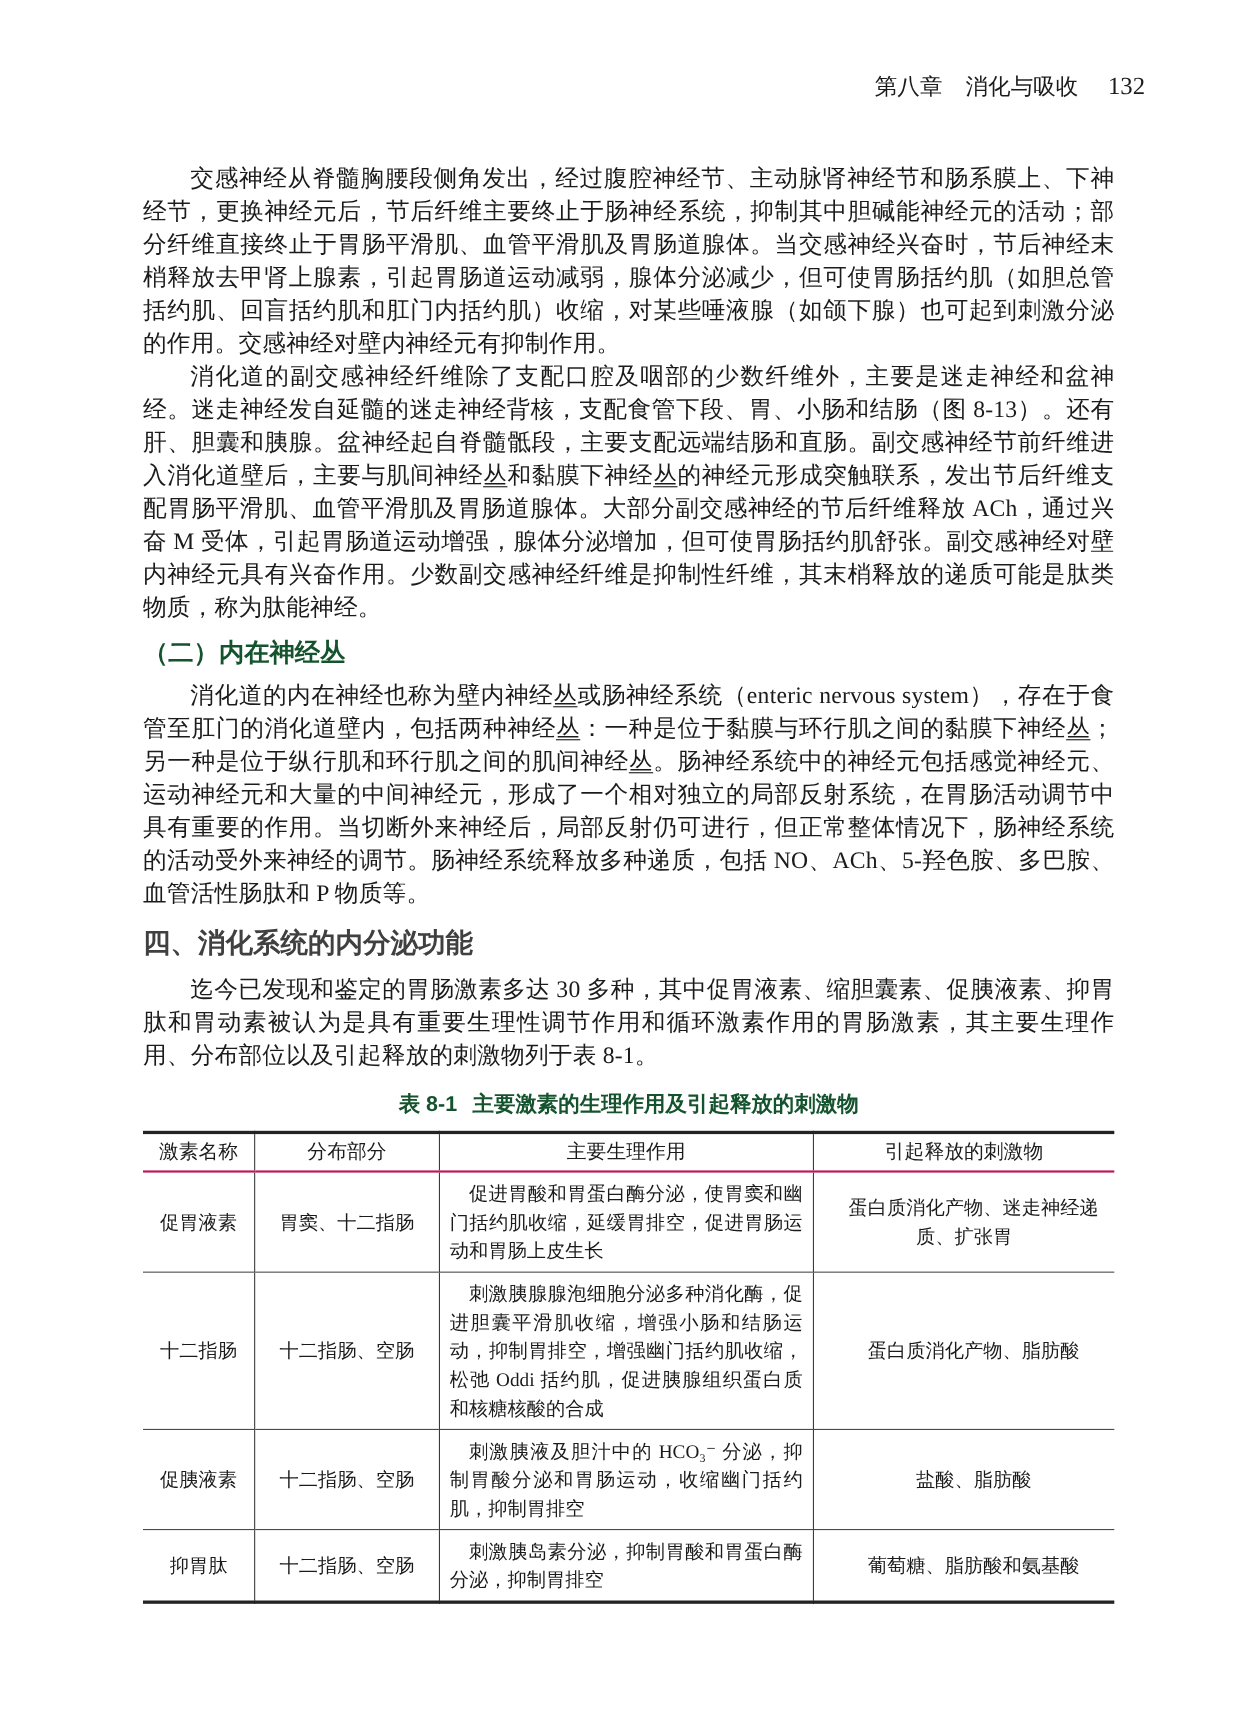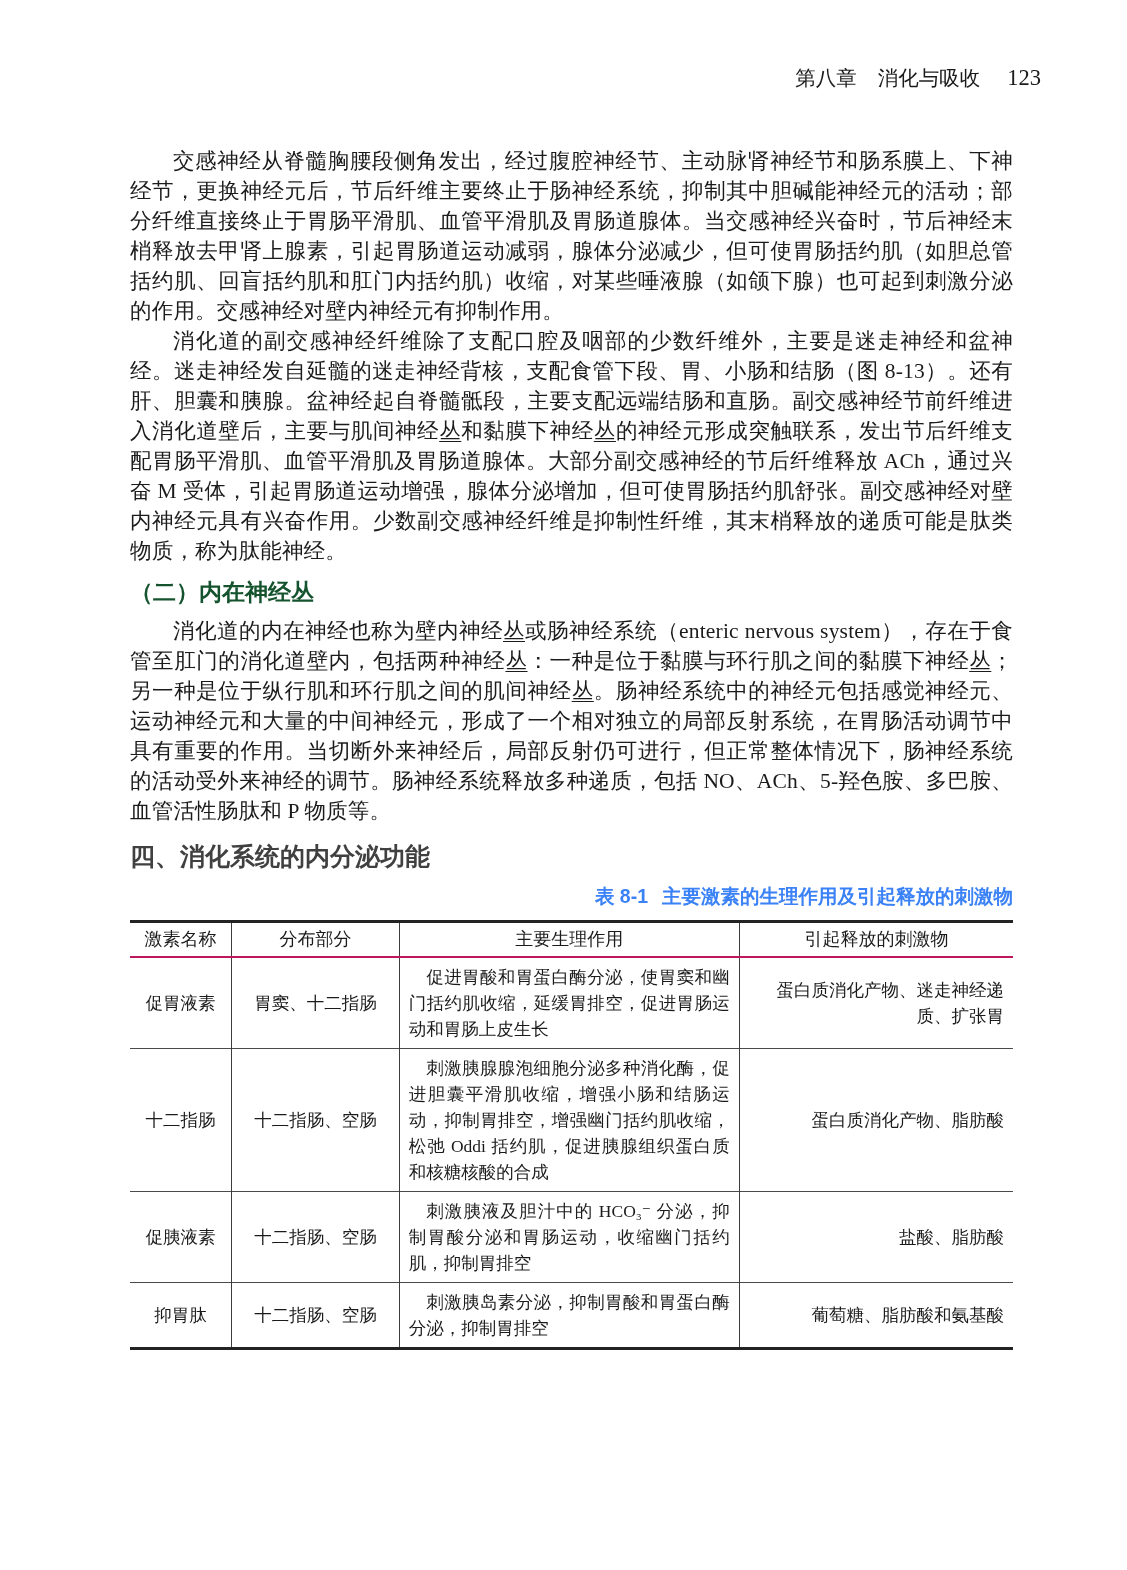--- a/index.html
+++ b/index.html
@@ -47,27 +47,27 @@
   .section-heading {
     margin:13px 0 10px 0;
     font-family:"Liberation Sans","DejaVu Sans",sans-serif;
     font-weight:bold;
     font-size:25px;
     line-height:34px;
     color:#404040;
   }
 
   .table-caption {
-    margin:7px 0 11px 0;
-    text-align:right;
+    margin:17px 0 11px 0;
+    text-align:center;
     font-family:"Liberation Sans","DejaVu Sans",sans-serif;
     font-weight:bold;
     font-size:19.5px;
     line-height:26px;
-    color:#3b82f6;
+    color:#14532d;
   }
   .table-caption .caption-label { margin-right:14px; }
 
   table.hormone-table {
     width:100%;
     border-collapse:collapse;
     table-layout:fixed;
     font-size:17.5px;
     line-height:26px;
     border-top:3px solid #232323;
@@ -83,47 +83,48 @@
   .hormone-table td {
     padding:6px 9px;
     vertical-align:middle;
   }
   .hormone-table tbody tr + tr td { border-top:1.2px solid #4a4a4a; }
   .hormone-table th:not(:last-child),
   .hormone-table td:not(:last-child) { border-right:1.2px solid #3c3c3c; }
 
   td.c-center { text-align:center; }
   td.c-just   { text-align:justify; text-indent:1em; }
-  td.c-left   { text-align:right;    text-indent:1em; }
+  td.c-left   { text-align:center;    text-indent:1em; }
 
   u {
     text-decoration:underline;
     text-underline-offset:3px;
     text-decoration-thickness:1px;
   }
 </style>
 </head>
 <body>
 
 <div class="page">
 
   <div class="running-head">
-    <span class="head-chapter">第八章</span><span class="head-title">消化与吸收</span><span class="head-pageno">123</span>
+    <span class="head-chapter">第八章</span><span class="head-title">消化与吸收</span><span class="head-pageno">132</span>
   </div>
 
   <div class="body-text">
     <p class="first-para">交感神经从脊髓胸腰段侧角发出，经过腹腔神经节、主动脉肾神经节和肠系膜上、下神经节，更换神经元后，节后纤维主要终止于肠神经系统，抑制其中胆碱能神经元的活动；部分纤维直接终止于胃肠平滑肌、血管平滑肌及胃肠道腺体。当交感神经兴奋时，节后神经末梢释放去甲肾上腺素，引起胃肠道运动减弱，腺体分泌减少，但可使胃肠括约肌（如胆总管括约肌、回盲括约肌和肛门内括约肌）收缩，对某些唾液腺（如颌下腺）也可起到刺激分泌的作用。交感神经对壁内神经元有抑制作用。</p>
     <p>消化道的副交感神经纤维除了支配口腔及咽部的少数纤维外，主要是迷走神经和盆神经。迷走神经发自延髓的迷走神经背核，支配食管下段、胃、小肠和结肠（图 8-13）。还有肝、胆囊和胰腺。盆神经起自脊髓骶段，主要支配远端结肠和直肠。副交感神经节前纤维进入消化道壁后，主要与肌间神经<u>丛</u>和黏膜下神经<u>丛</u>的神经元形成突触联系，发出节后纤维支配胃肠平滑肌、血管平滑肌及胃肠道腺体。大部分副交感神经的节后纤维释放 ACh，通过兴奋 M 受体，引起胃肠道运动增强，腺体分泌增加，但可使胃肠括约肌舒张。副交感神经对壁内神经元具有兴奋作用。少数副交感神经纤维是抑制性纤维，其末梢释放的递质可能是肽类物质，称为肽能神经。</p>
 
     <h3 class="sub-heading">（二）内在神经丛</h3>
 
     <p>消化道的内在神经也称为壁内神经<u>丛</u>或肠神经系统（enteric nervous system），存在于食管至肛门的消化道壁内，包括两种神经<u>丛</u>：一种是位于黏膜与环行肌之间的黏膜下神经<u>丛</u>；另一种是位于纵行肌和环行肌之间的肌间神经<u>丛</u>。肠神经系统中的神经元包括感觉神经元、运动神经元和大量的中间神经元，形成了一个相对独立的局部反射系统，在胃肠活动调节中具有重要的作用。当切断外来神经后，局部反射仍可进行，但正常整体情况下，肠神经系统的活动受外来神经的调节。肠神经系统释放多种递质，包括 NO、ACh、5-羟色胺、多巴胺、血管活性肠肽和 P 物质等。</p>
 
     <h2 class="section-heading">四、消化系统的内分泌功能</h2>
 
+    <p>迄今已发现和鉴定的胃肠激素多达 30 多种，其中促胃液素、缩胆囊素、促胰液素、抑胃肽和胃动素被认为是具有重要生理性调节作用和循环激素作用的胃肠激素，其主要生理作用、分布部位以及引起释放的刺激物列于表 8-1。</p>
   </div>
 
   <div class="table-caption">
     <span class="caption-label">表 8-1</span><span class="caption-title">主要激素的生理作用及引起释放的刺激物</span>
   </div>
 
   <table class="hormone-table">
     <colgroup>
       <col style="width:11.5%">
       <col style="width:19%">

